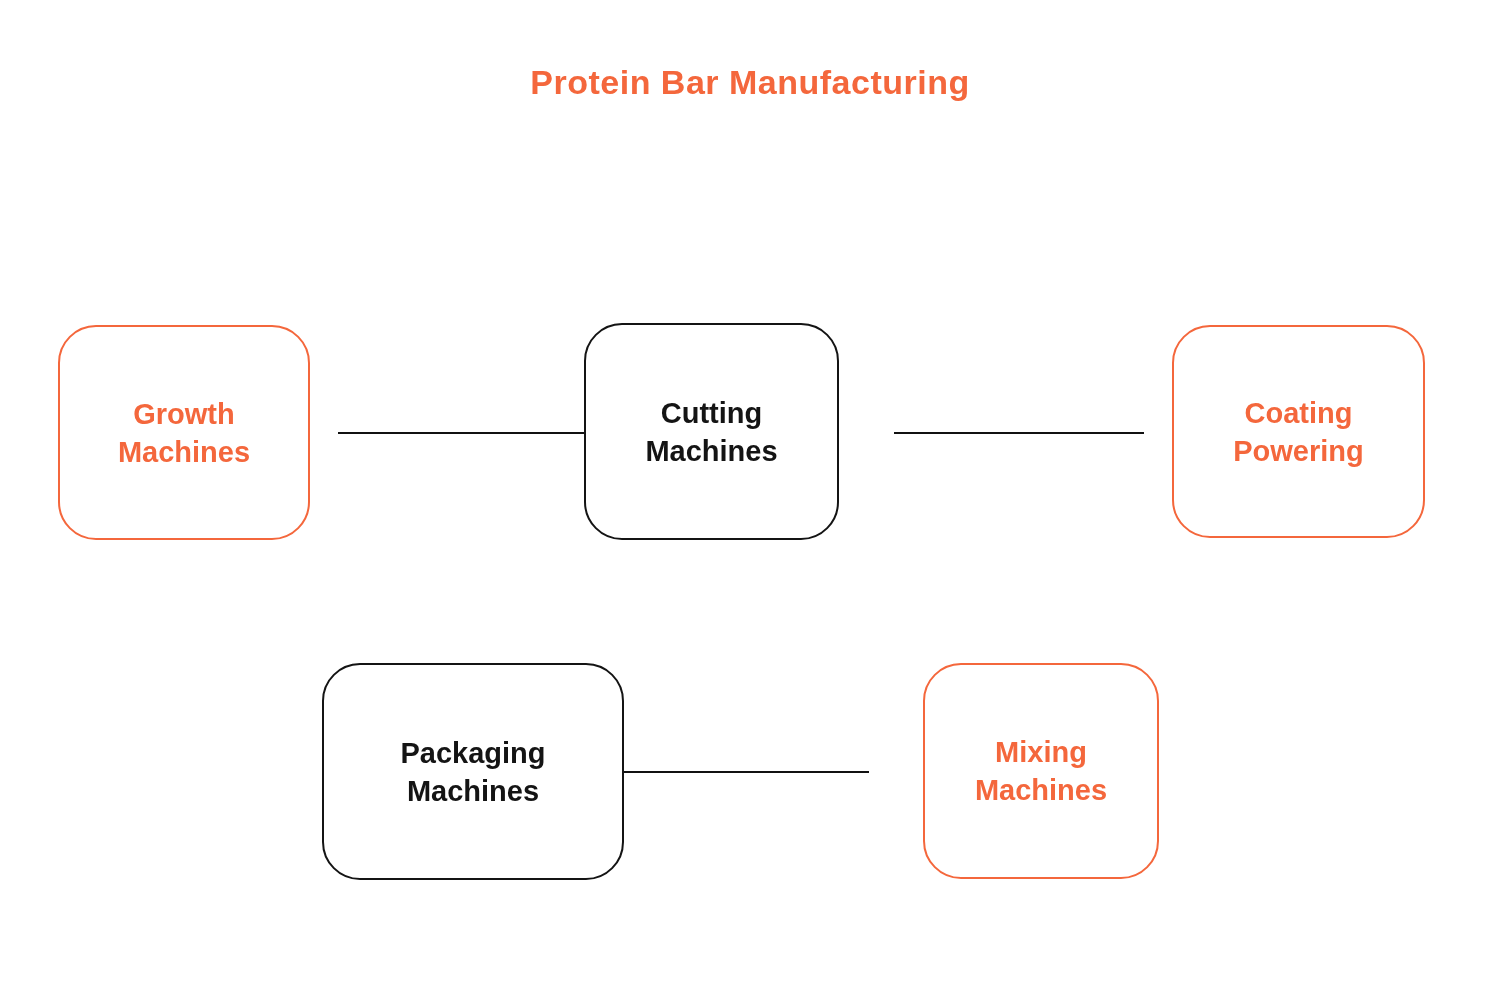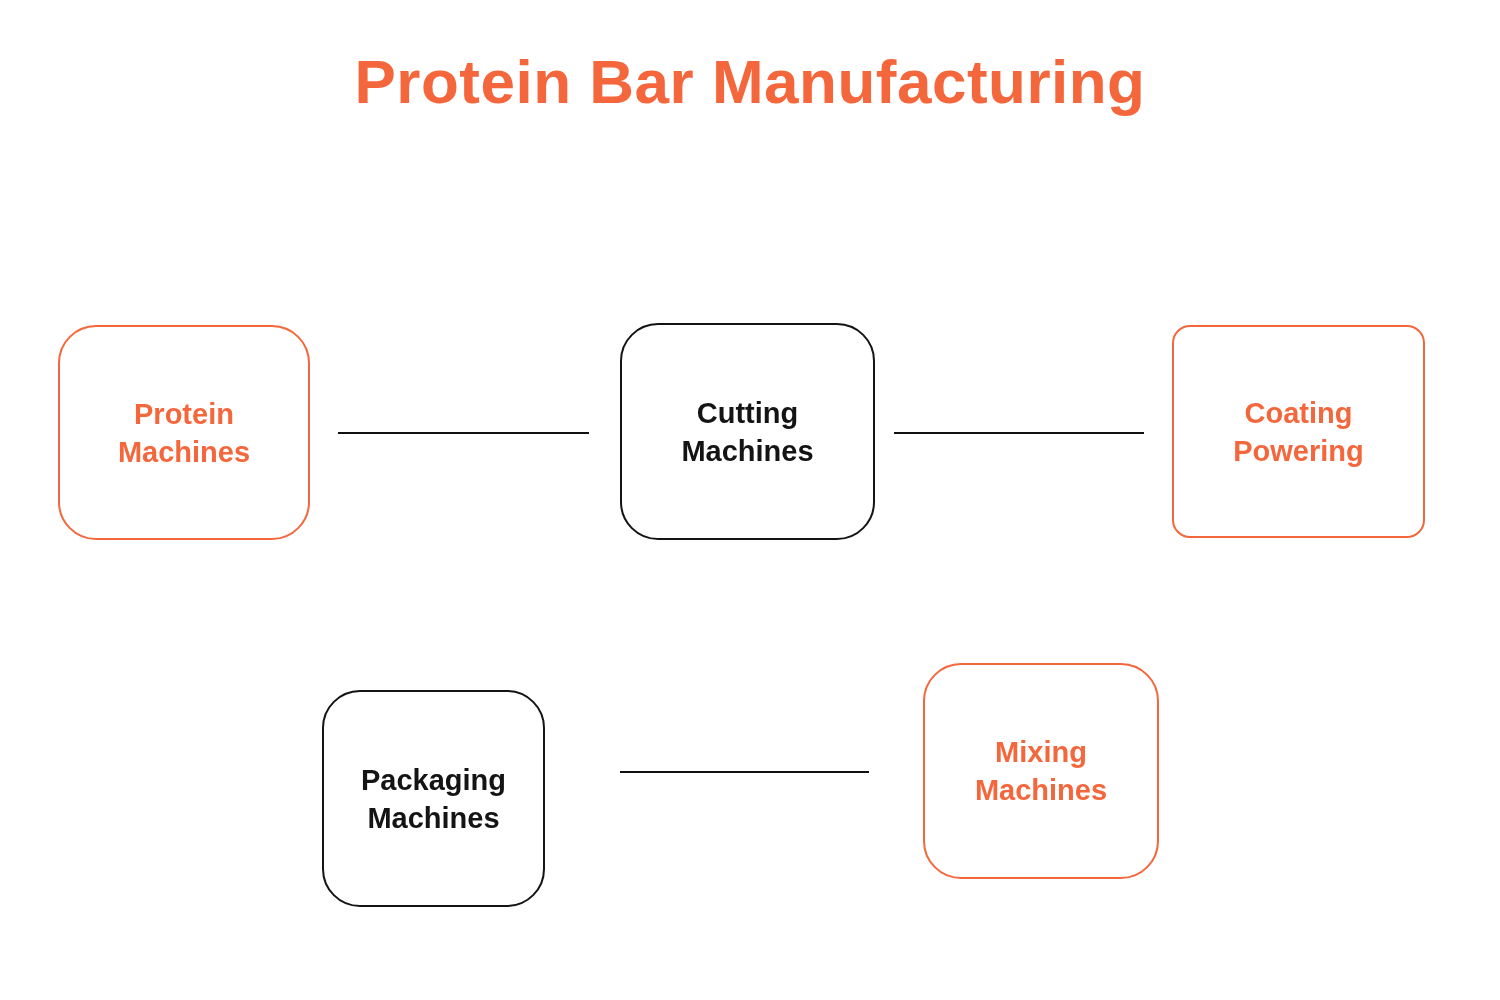--- a/index.html
+++ b/index.html
@@ -18,21 +18,21 @@
     overflow: hidden;
     font-family: "Liberation Sans", sans-serif;
   }
   .title {
     position: absolute;
     top: 52px;
     left: 0;
     width: 100%;
     text-align: center;
     color: var(--orange);
-    font-size: 62px;
+    font-size: 34px;
     line-height: 60px;
     font-weight: bold;
     letter-spacing: 0.5px;
   }
   .node {
     position: absolute;
     border: 2px solid;
     border-radius: 38px;
     background: var(--bg);
     display: flex;
@@ -49,44 +49,44 @@
     display: flex;
     flex-direction: column;
   }
   .connector {
     position: absolute;
     height: 2px;
     background: var(--line);
   }
   
   #node-0 { left: 58px;   top: 325px; width: 252px; height: 215px; }
-  #node-1 { left: 620px;  top: 323px; width: 255px; height: 217px; }
-  #node-2 { left: 1172px; top: 325px; width: 253px; height: 213px; border-radius: 18px; }
-  #node-3 { left: 322px;  top: 690px; width: 223px; height: 217px; }
+  #node-1 { left: 584px;  top: 323px; width: 255px; height: 217px; }
+  #node-2 { left: 1172px; top: 325px; width: 253px; height: 213px; }
+  #node-3 { left: 322px;  top: 663px; width: 302px; height: 217px; }
   #node-4 { left: 923px;  top: 663px; width: 236px; height: 216px; }
   #conn-0 { left: 338px; top: 432px; width: 251px; }
   #conn-1 { left: 894px; top: 432px; width: 250px; }
   #conn-2 { left: 620px; top: 771px; width: 249px; }
 </style>
 </head>
 <body>
 
 <div class="canvas">
 
   <h1 class="title">
     <div>Protein Bar Manufacturing</div>
   </h1>
 
   <div id="conn-0" class="connector"></div>
   <div id="conn-1" class="connector"></div>
   <div id="conn-2" class="connector"></div>
 
   <div id="node-0" class="node orange">
     <div class="node-label">
-      <span>Protein</span>
+      <span>Growth</span>
       <span>Machines</span>
     </div>
   </div>
 
   <div id="node-1" class="node black">
     <div class="node-label">
       <span>Cutting</span>
       <span>Machines</span>
     </div>
   </div>

